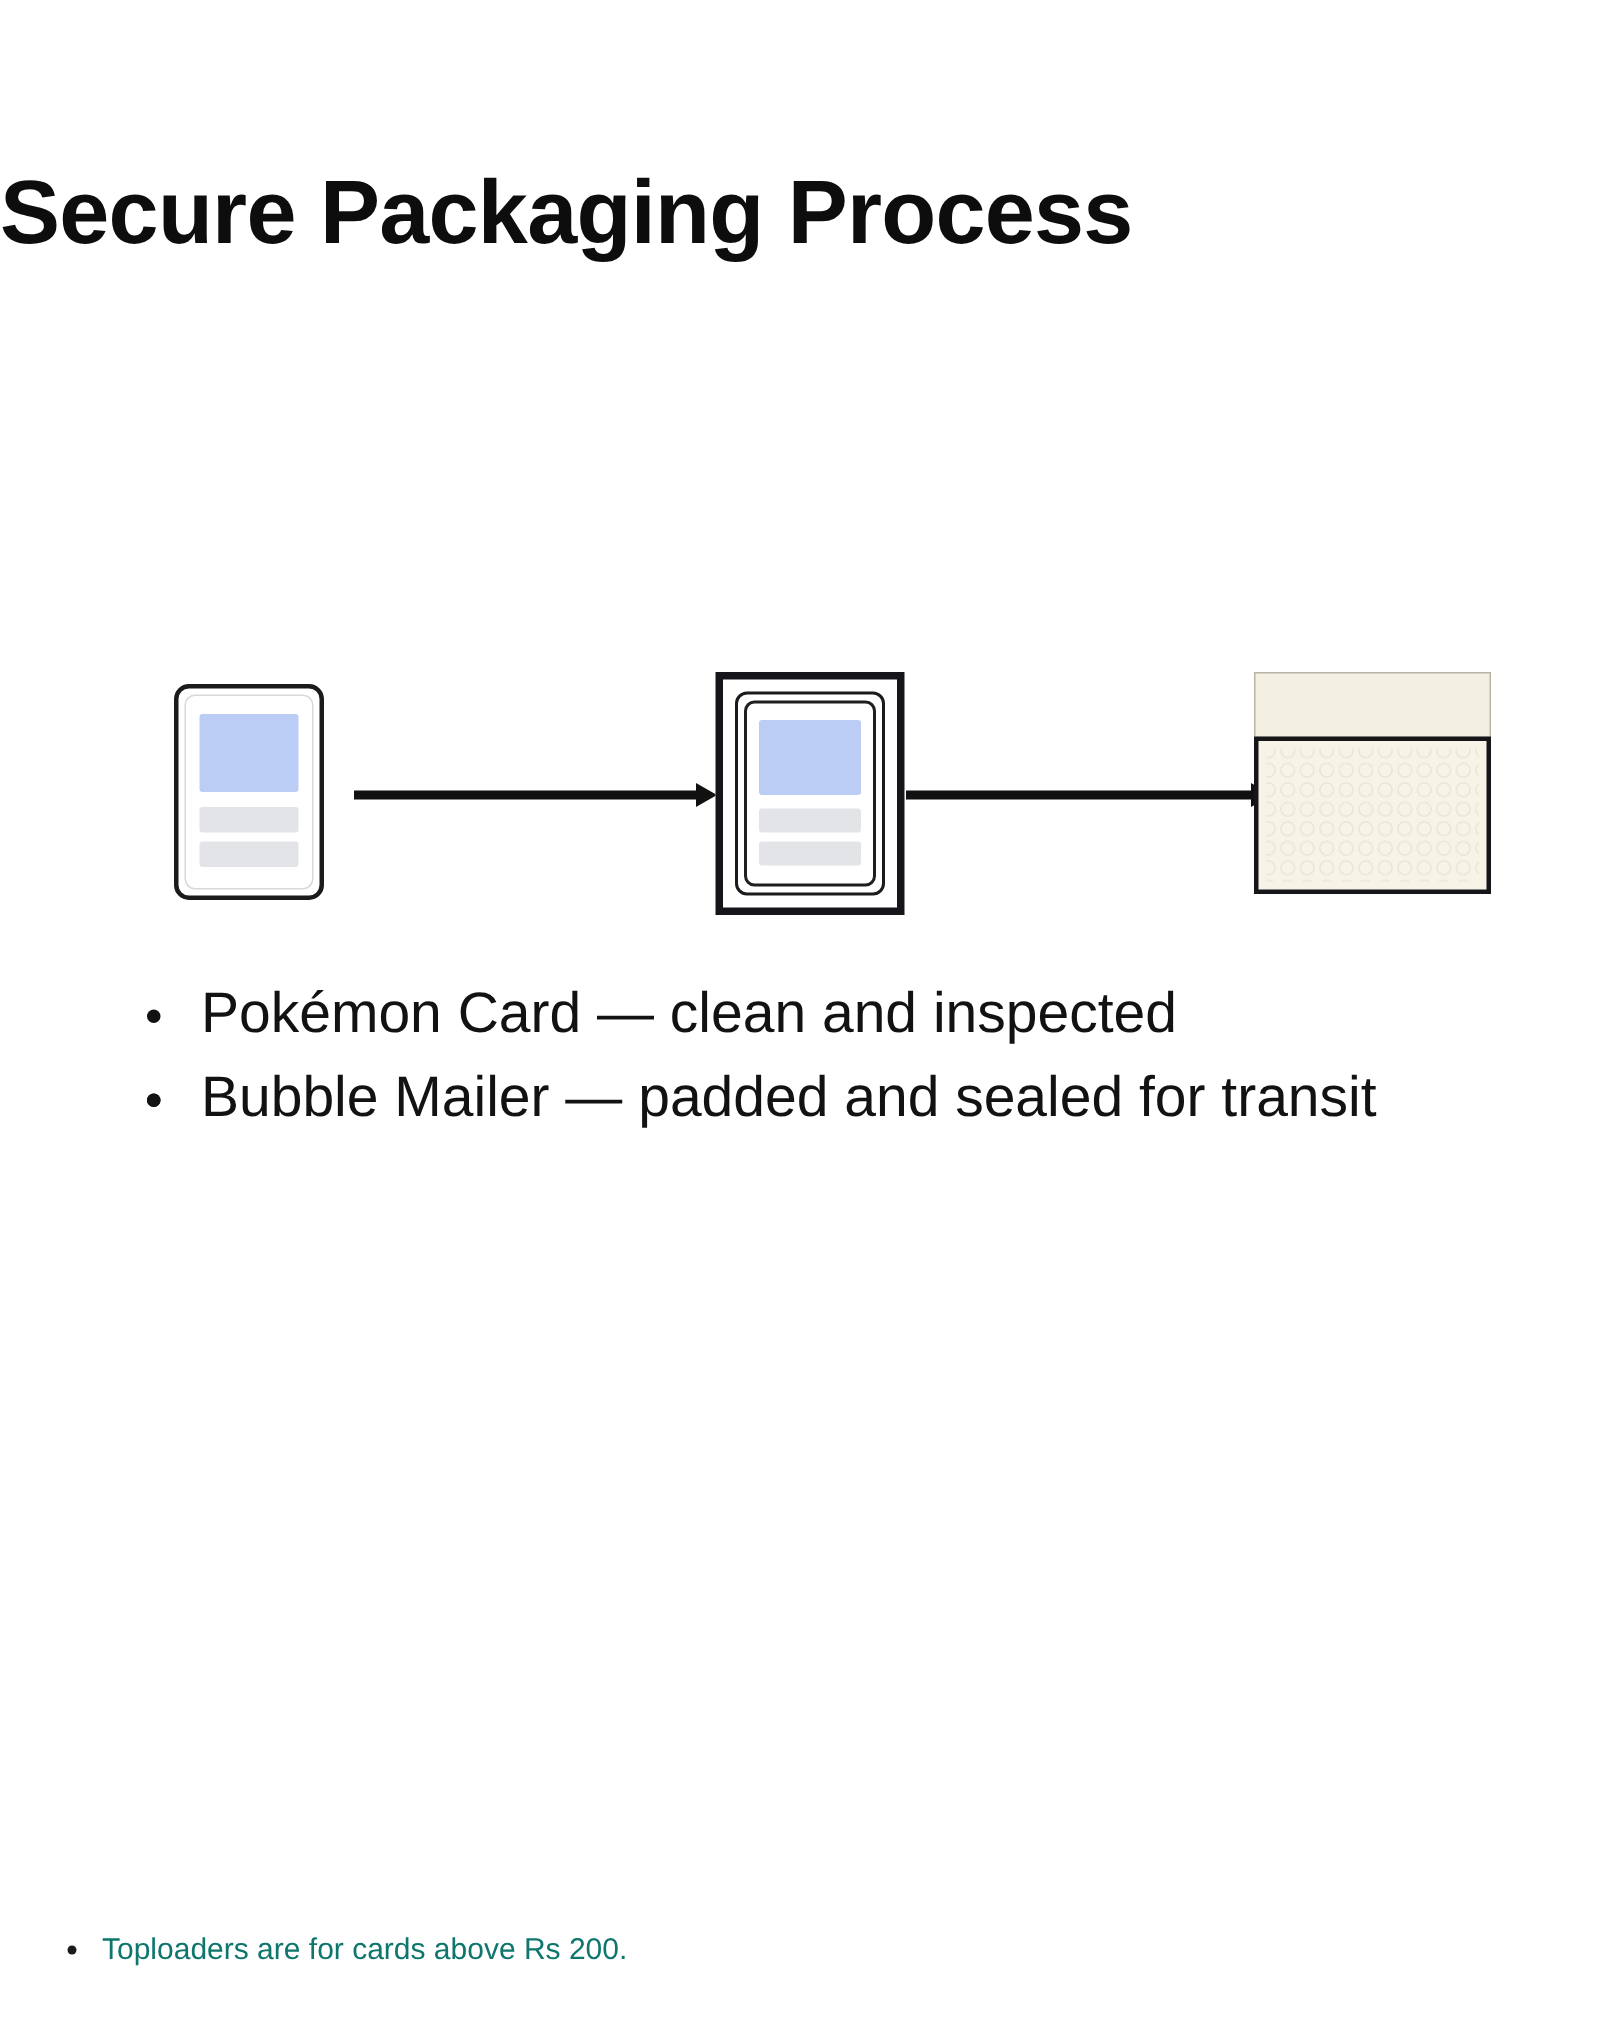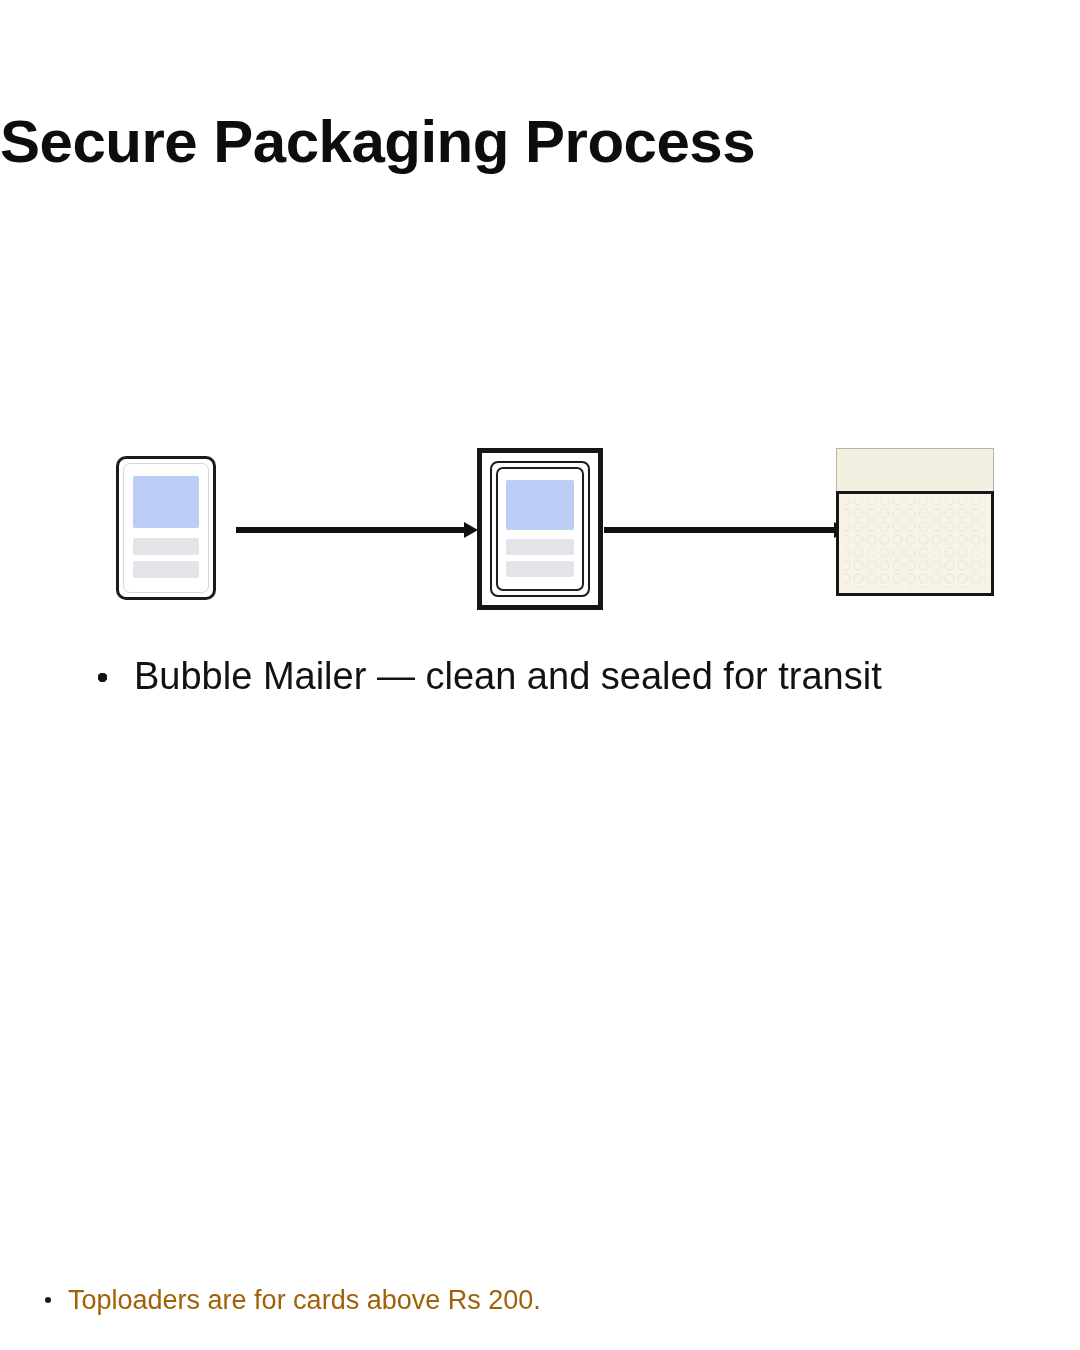--- a/index.html
+++ b/index.html
@@ -248,23 +248,23 @@
     left: 36px;
     top: 1283px;
     width: 900px;
     list-style: none;
     margin: 0;
     padding: 0;
   }
   .footnote li {
     position: relative;
     padding-left: 32px;
-    font-size: 27px;
+    font-size: 20px;
     line-height: 34px;
-    color: #a16207;
+    color: #0f766e;
     white-space: nowrap;
   }
   .footnote li .dot {
     position: absolute;
     left: 9px;
     top: 14px;
     width: 6px;
     height: 6px;
     border-radius: 50%;
     background: #1a1a1a;
@@ -322,27 +322,28 @@
         </pattern>
       </defs>
       <rect x="5" y="5" width="142" height="89" fill="url(#bubbles)"></rect>
     </svg>
   </div>
 </div>
 
 <ul class="bullet-list">
   <li>
     <span class="dot"></span>
+    <span>Pokémon Card — clean and inspected</span>
   </li>
   <li>
     <span class="dot"></span>
   </li>
   <li>
     <span class="dot"></span>
-    <span>Bubble Mailer — clean and sealed for transit</span>
+    <span>Bubble Mailer — padded and sealed for transit</span>
   </li>
 </ul>
 
 <ul class="footnote">
   <li>
     <span class="dot"></span>
     <span>Toploaders are for cards above Rs 200.</span>
   </li>
 </ul>
 

